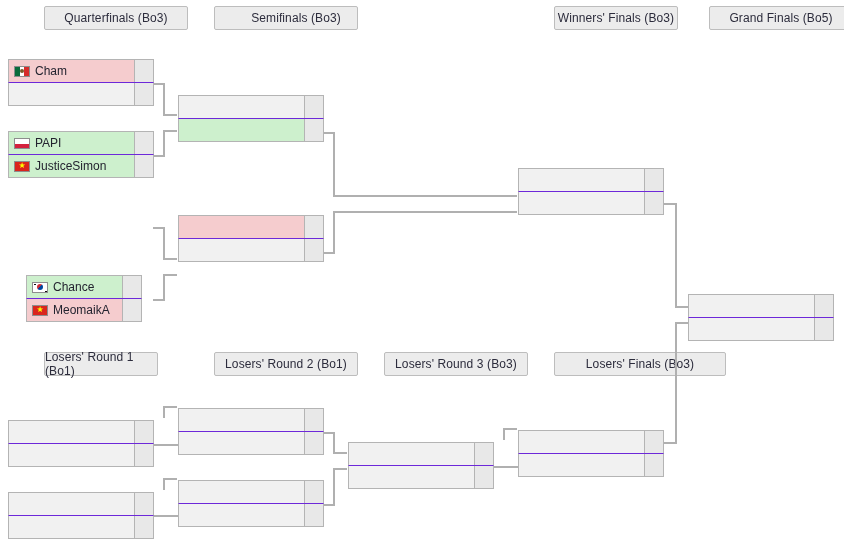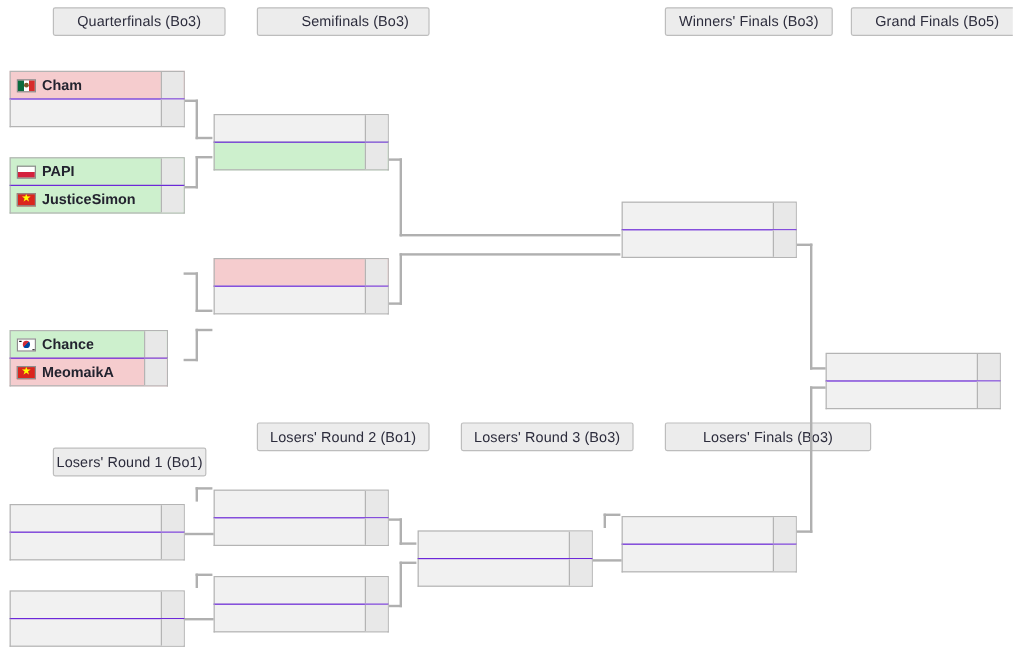--- a/index.html
+++ b/index.html
@@ -26,21 +26,20 @@
     color:#2c2c3c;
     box-sizing:border-box;
     letter-spacing:0.1px;
     margin-left:36px;
   }
 
   
   .match{
     position:absolute;
     box-sizing:border-box;
-    font-weight:bold;
   }
   .opp{
     position:relative;
     height:24px;
     display:flex;
     align-items:stretch;
     box-sizing:border-box;
     border:1px solid #b4b4b4;
     background:#f1f1f1;
   }
@@ -100,24 +99,24 @@
   .lnh{ height:2px; }
   .lnv{ width:2px; }
 </style>
 </head>
 <body>
 
 <div class="bracket">
 
   <div class="round-header" style="left:8px;top:6px;width:144px;">Quarterfinals (Bo3)</div>
   <div class="round-header" style="left:178px;top:6px;width:144px;padding-left:20px;">Semifinals (Bo3)</div>
-  <div class="round-header" style="left:518px;top:6px;width:140px;text-align:right;">Winners' Finals (Bo3)</div>
+  <div class="round-header" style="left:518px;top:6px;width:124px;text-align:right;">Winners' Finals (Bo3)</div>
   <div class="round-header" style="left:673px;top:6px;width:144px;">Grand Finals (Bo5)</div>
 
-  <div class="round-header" style="left:8px;top:373px;width:128px;">Losers' Round 1 (Bo1)</div>
+  <div class="round-header" style="left:8px;top:352px;width:114px;">Losers' Round 1 (Bo1)</div>
   <div class="round-header" style="left:178px;top:352px;width:144px;">Losers' Round 2 (Bo1)</div>
   <div class="round-header" style="left:348px;top:352px;width:144px;">Losers' Round 3 (Bo3)</div>
   <div class="round-header" style="left:518px;top:352px;width:172px;">Losers' Finals (Bo3)</div>
 
   <div class="ln lnh" style="left:153px;top:83px;width:12px;"></div>
   <div class="ln lnv" style="left:163px;top:83px;height:33px;"></div>
   <div class="ln lnh" style="left:163px;top:114px;width:14px;"></div>
 
   <div class="ln lnh" style="left:153px;top:155px;width:12px;"></div>
   <div class="ln lnv" style="left:163px;top:130px;height:27px;"></div>
@@ -196,21 +195,21 @@
     <div class="opp win">
       <span class="namecell">
         <span class="flag vn"></span>
         <span class="pname">JusticeSimon</span>
       </span>
       <span class="scorecell"></span>
     </div>
   </div>
 
 
-  <div class="match" style="left:8px;top:275px;width:132px;">
+  <div class="match" style="left:26px;top:275px;width:116px;">
     <div class="opp win">
       <span class="namecell">
         <span class="flag kr"></span>
         <span class="pname">Chance</span>
       </span>
       <span class="scorecell"></span>
     </div>
     <div class="opp loss">
       <span class="namecell">
         <span class="flag vn"></span>

